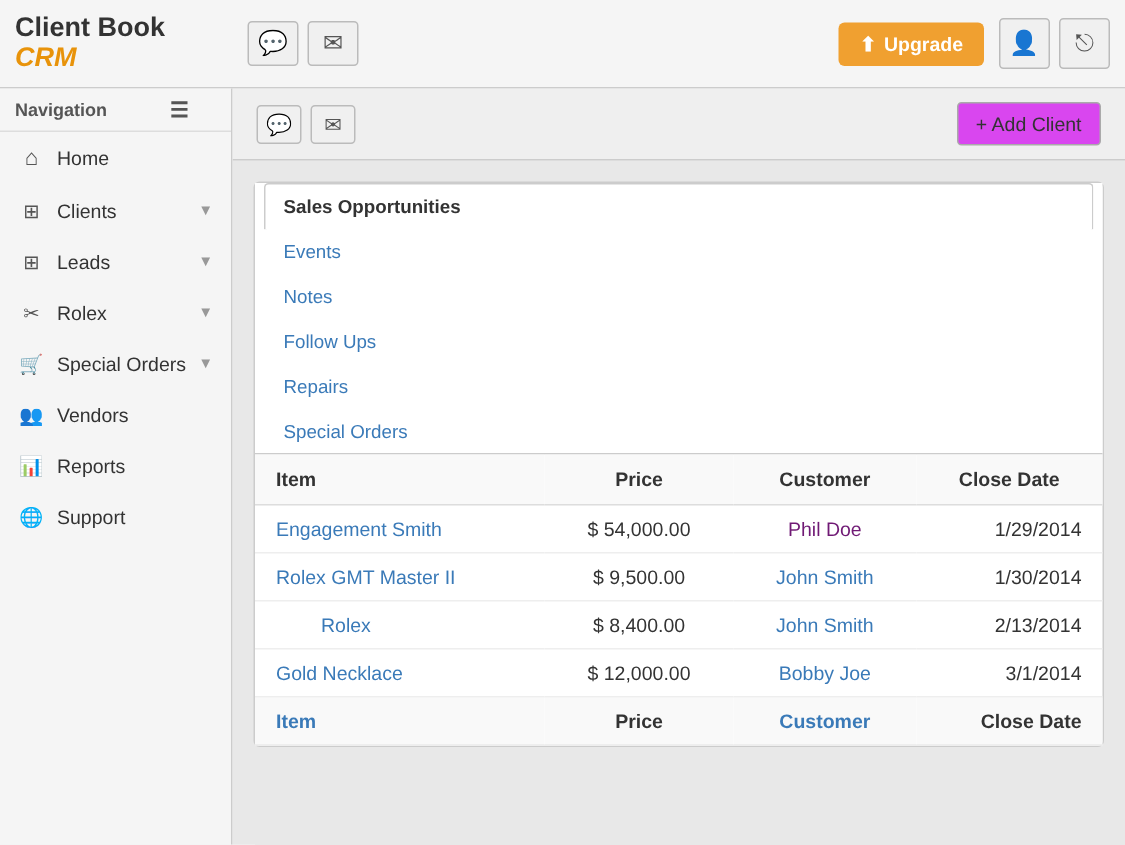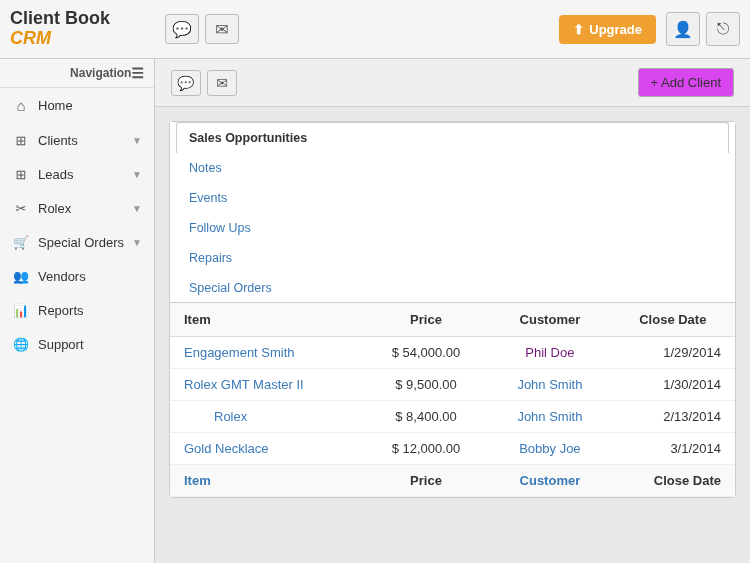--- a/index.html
+++ b/index.html
@@ -37,23 +37,23 @@
 
     
     #layout { display: flex; height: calc(563px - 48px); }
 
     
     #sidebar {
       width: 155px; background: #f5f5f5; border-right: 1px solid #ccc;
       flex-shrink: 0; display: flex; flex-direction: column;
     }
     #sidebar-header {
-      display: flex; align-items: center; justify-content: flex-end;
+      display: flex; align-items: center; justify-content: flex-start;
       padding: 6px 10px; border-bottom: 1px solid #ddd;
-      font-size: 12px; color: #555; font-weight: bold;
+      font-size: 12px; color: #555; font-weight: bold; gap: 42px;
     }
     .sidebar-item {
       display: flex; align-items: center; padding: 9px 12px;
       cursor: pointer; color: #333; font-size: 13px; gap: 8px;
       border-bottom: 1px solid transparent;
     }
     .sidebar-item .si-icon { font-size: 15px; color: #555; width: 18px; text-align: center; }
     .sidebar-item .si-label { flex: 1; }
     .sidebar-item .si-arrow { color: #999; font-size: 10px; }
     .sub-icon-btn {
@@ -191,22 +191,22 @@
       </div>
       <button id="add-client-btn">
         <span>+ Add Client</span>
       </button>
     </div>
 
     <div id="content-panel">
 
       <div id="tabs">
         <div class="tab active">Sales Opportunities</div>
+        <div class="tab">Events</div>
         <div class="tab">Notes</div>
-        <div class="tab">Events</div>
         <div class="tab">Follow Ups</div>
         <div class="tab">Repairs</div>
         <div class="tab">Special Orders</div>
       </div>
 
       <table id="sales-table">
         <thead>
           <tr>
             <th>Item</th>
             <th>Price</th>

